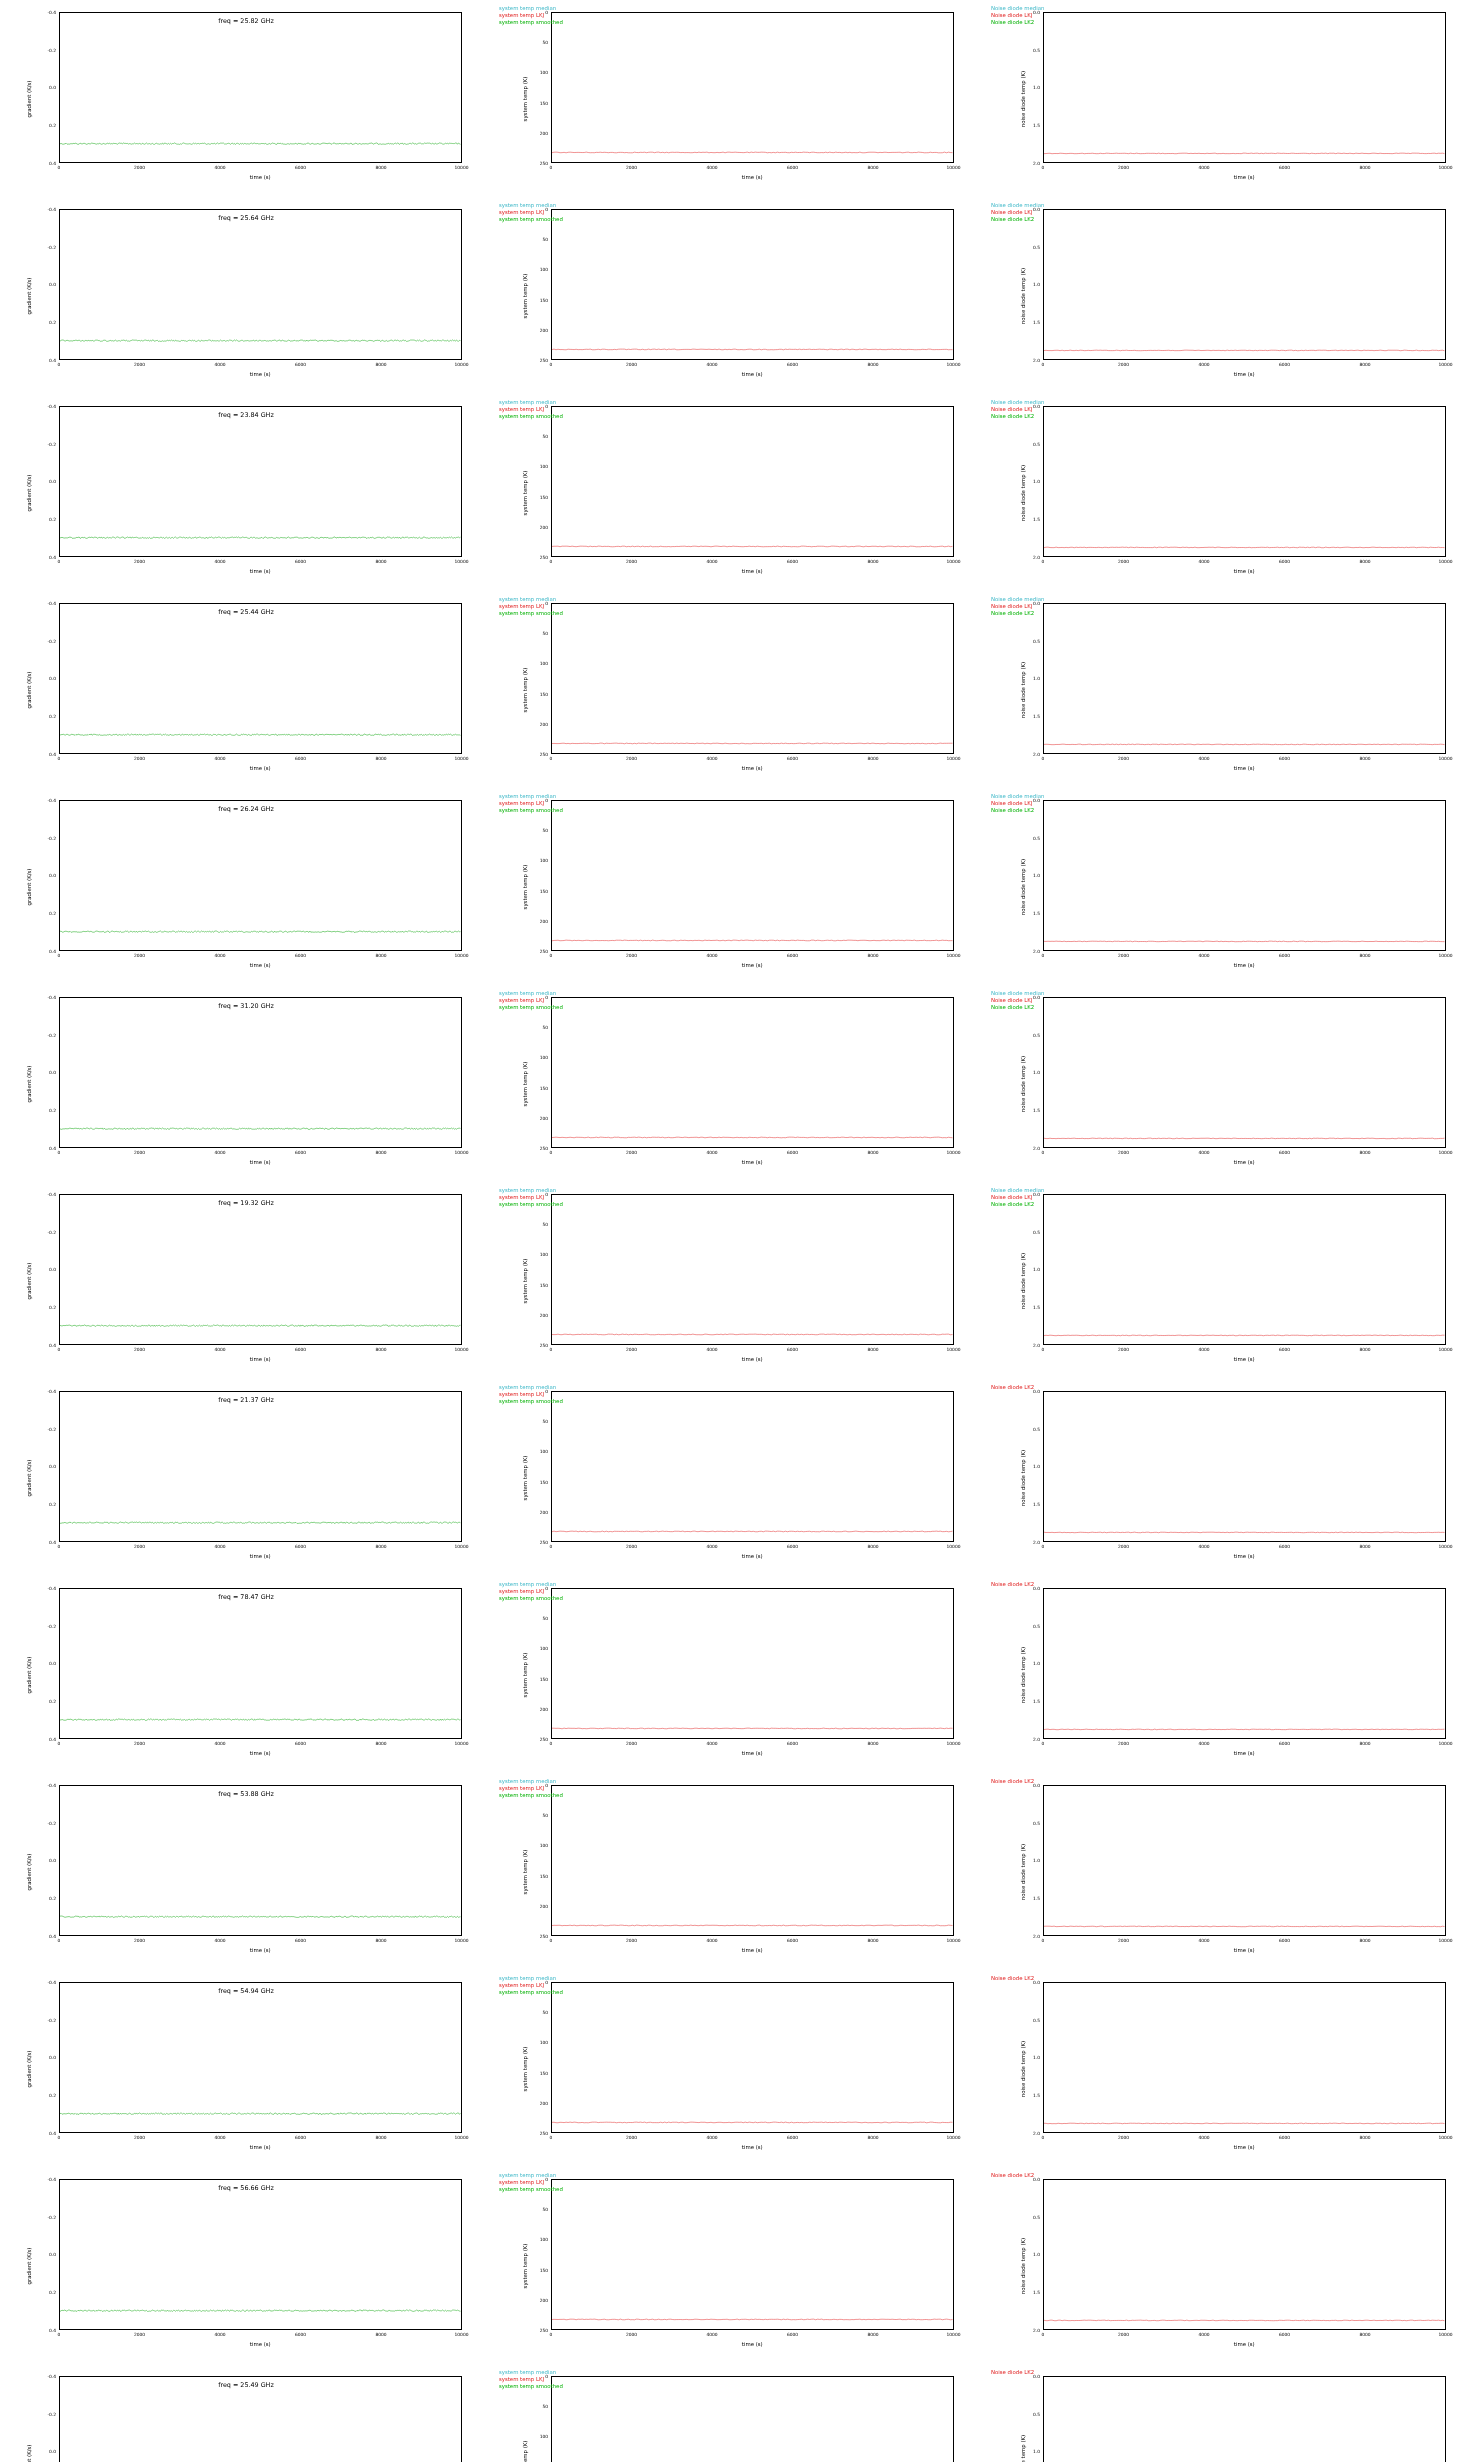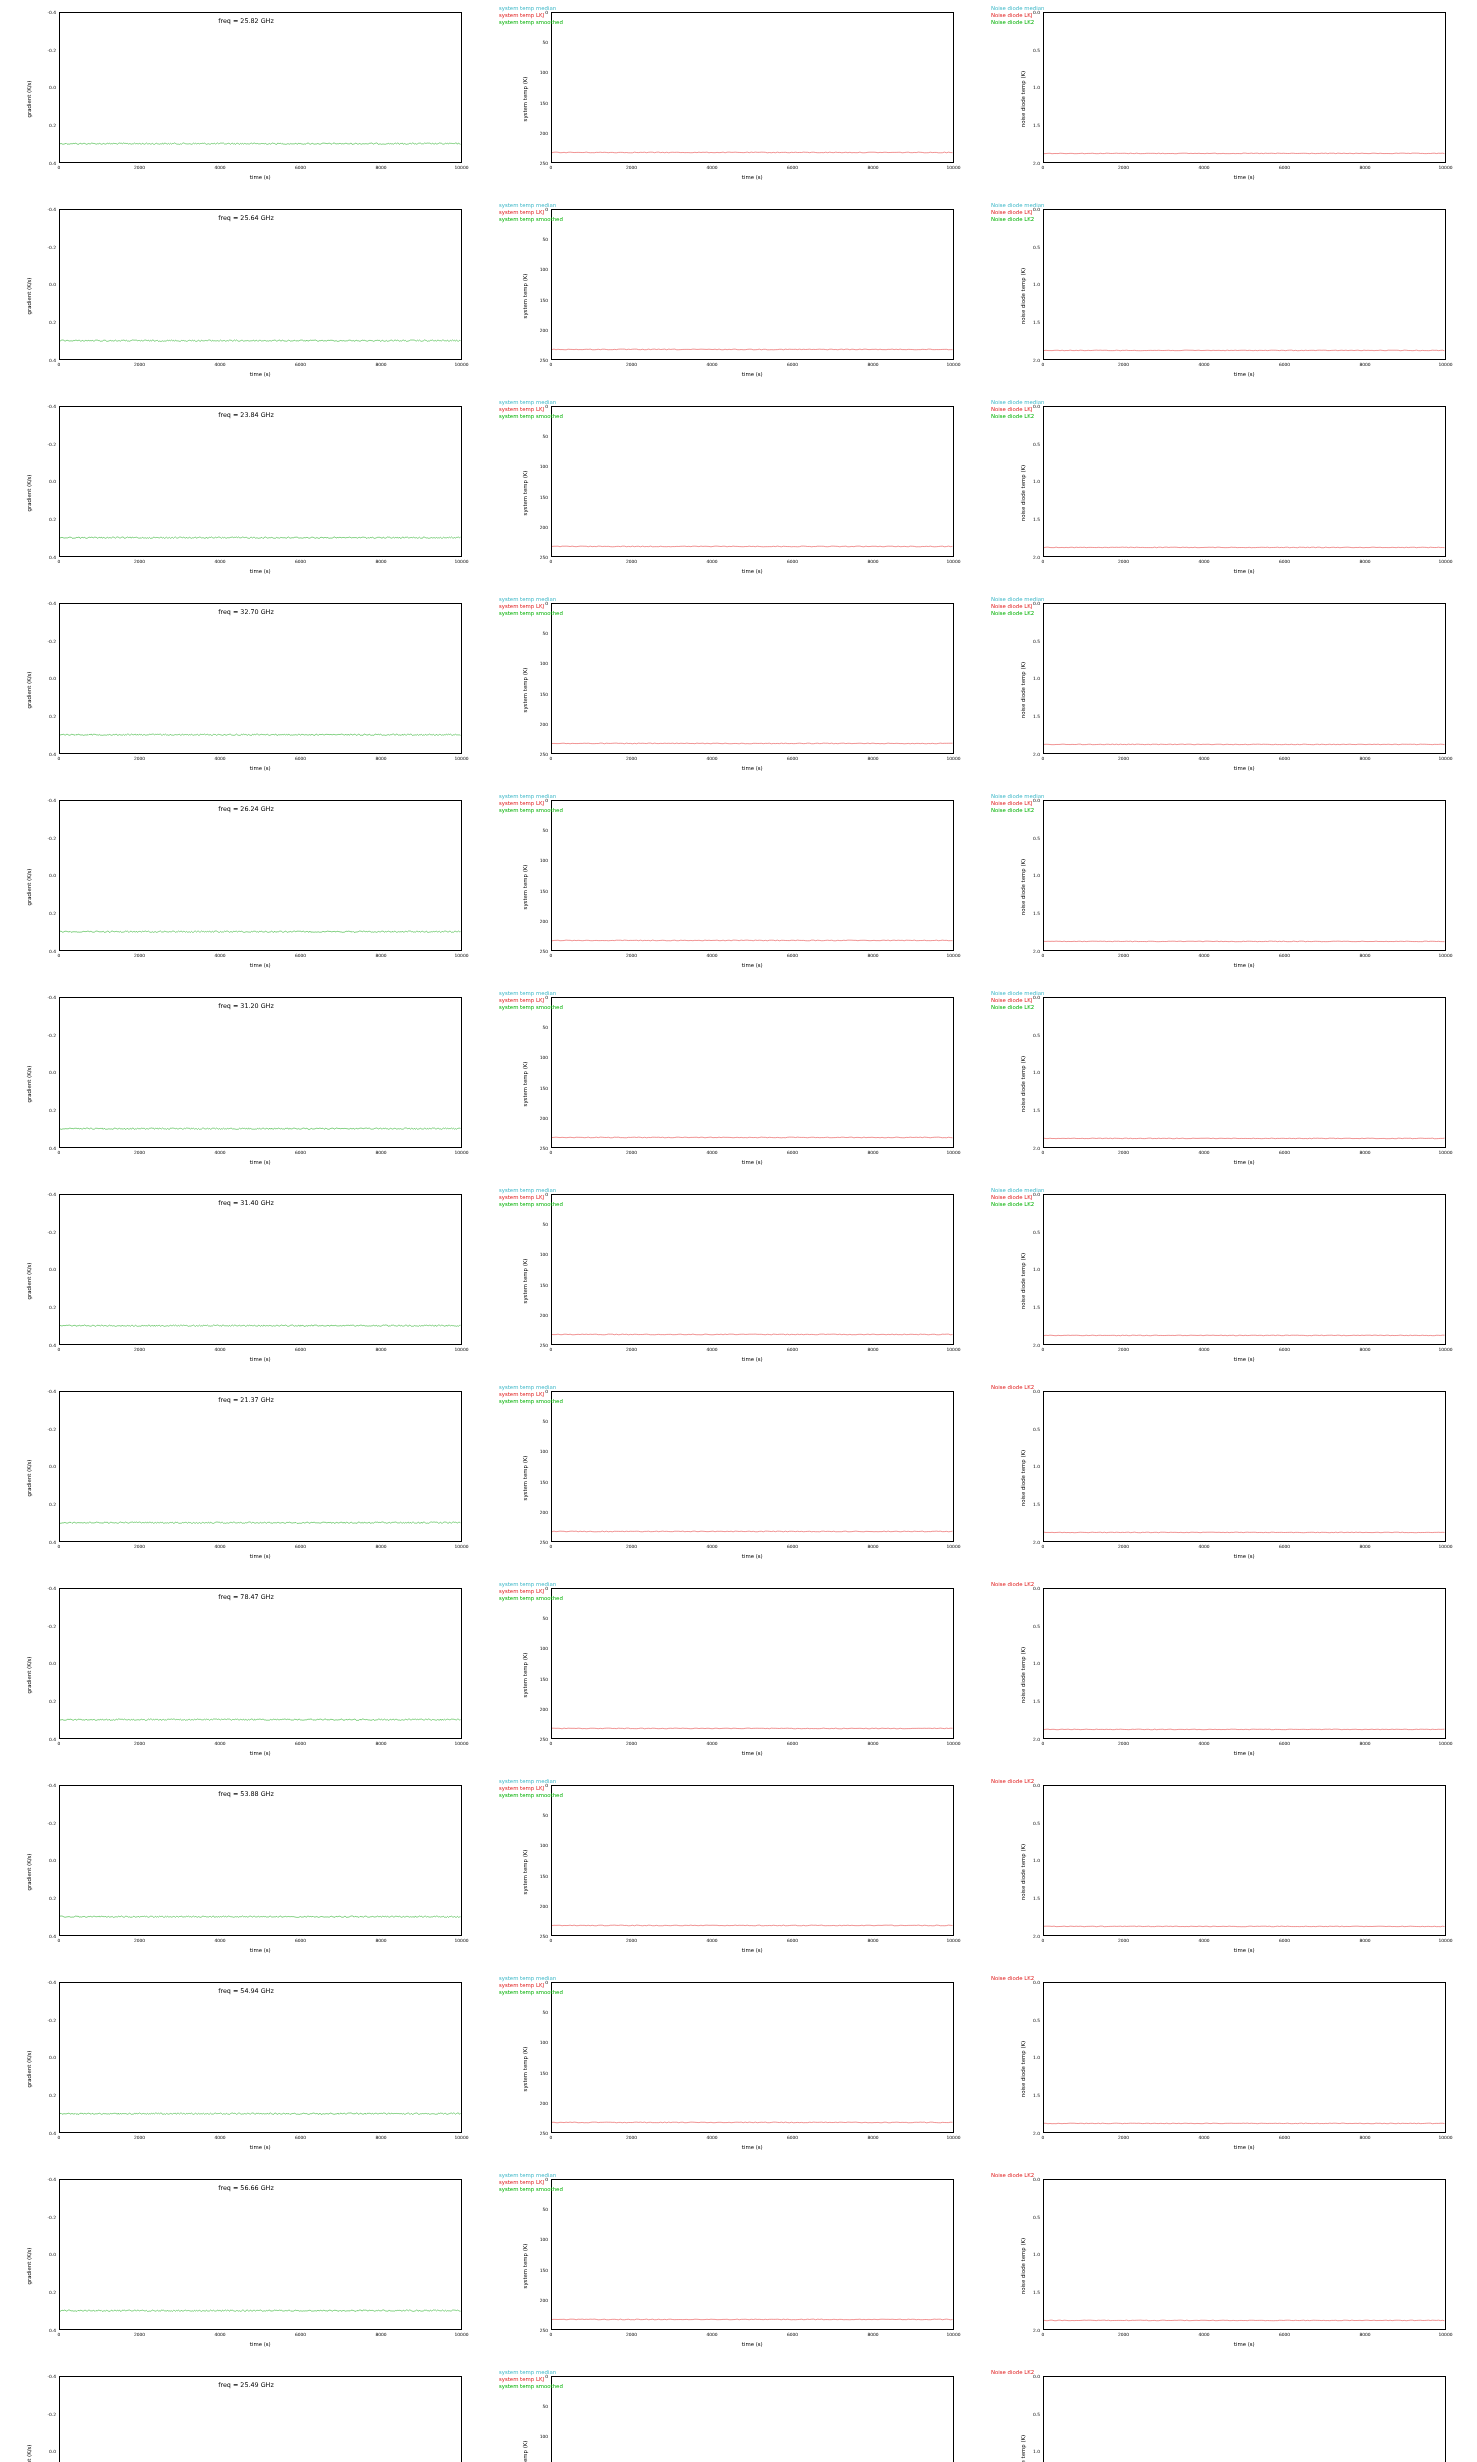--- a/index.html
+++ b/index.html
@@ -300,21 +300,21 @@
         </div>
         <div class="xticks">
           <span style="left: 0%;">0</span>
           <span style="left: 20%;">2000</span>
           <span style="left: 40%;">4000</span>
           <span style="left: 60%;">6000</span>
           <span style="left: 80%;">8000</span>
           <span style="left: 100%;">10000</span>
         </div>
         <div class="xlabel">time (s)</div>
-        <div class="title">freq =  32.70  GHz</div>
+        <div class="title">freq =  25.44  GHz</div>
       </div>
       <div class="cell">
         <div class="ylabel">system temp (K)</div>
         <div class="yticks">
           <span style="top: 100%;">250</span>
           <span style="top: 80%;">200</span>
           <span style="top: 60%;">150</span>
           <span style="top: 40%;">100</span>
           <span style="top: 20%;">50</span>
           <span style="top: 0%;">0</span>
@@ -558,21 +558,21 @@
         </div>
         <div class="xticks">
           <span style="left: 0%;">0</span>
           <span style="left: 20%;">2000</span>
           <span style="left: 40%;">4000</span>
           <span style="left: 60%;">6000</span>
           <span style="left: 80%;">8000</span>
           <span style="left: 100%;">10000</span>
         </div>
         <div class="xlabel">time (s)</div>
-        <div class="title">freq =  31.40  GHz</div>
+        <div class="title">freq =  19.32  GHz</div>
       </div>
       <div class="cell">
         <div class="ylabel">system temp (K)</div>
         <div class="yticks">
           <span style="top: 100%;">250</span>
           <span style="top: 80%;">200</span>
           <span style="top: 60%;">150</span>
           <span style="top: 40%;">100</span>
           <span style="top: 20%;">50</span>
           <span style="top: 0%;">0</span>

